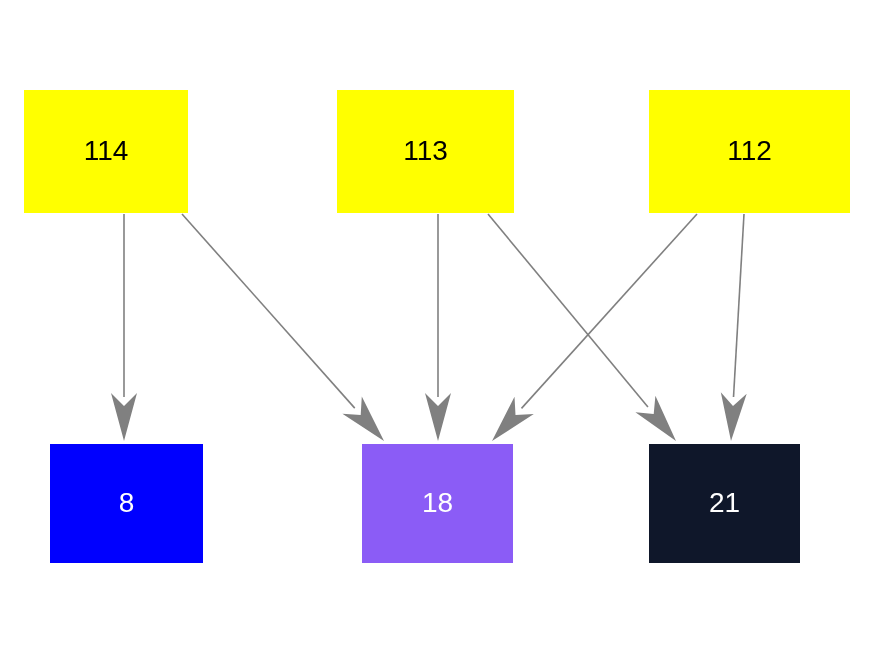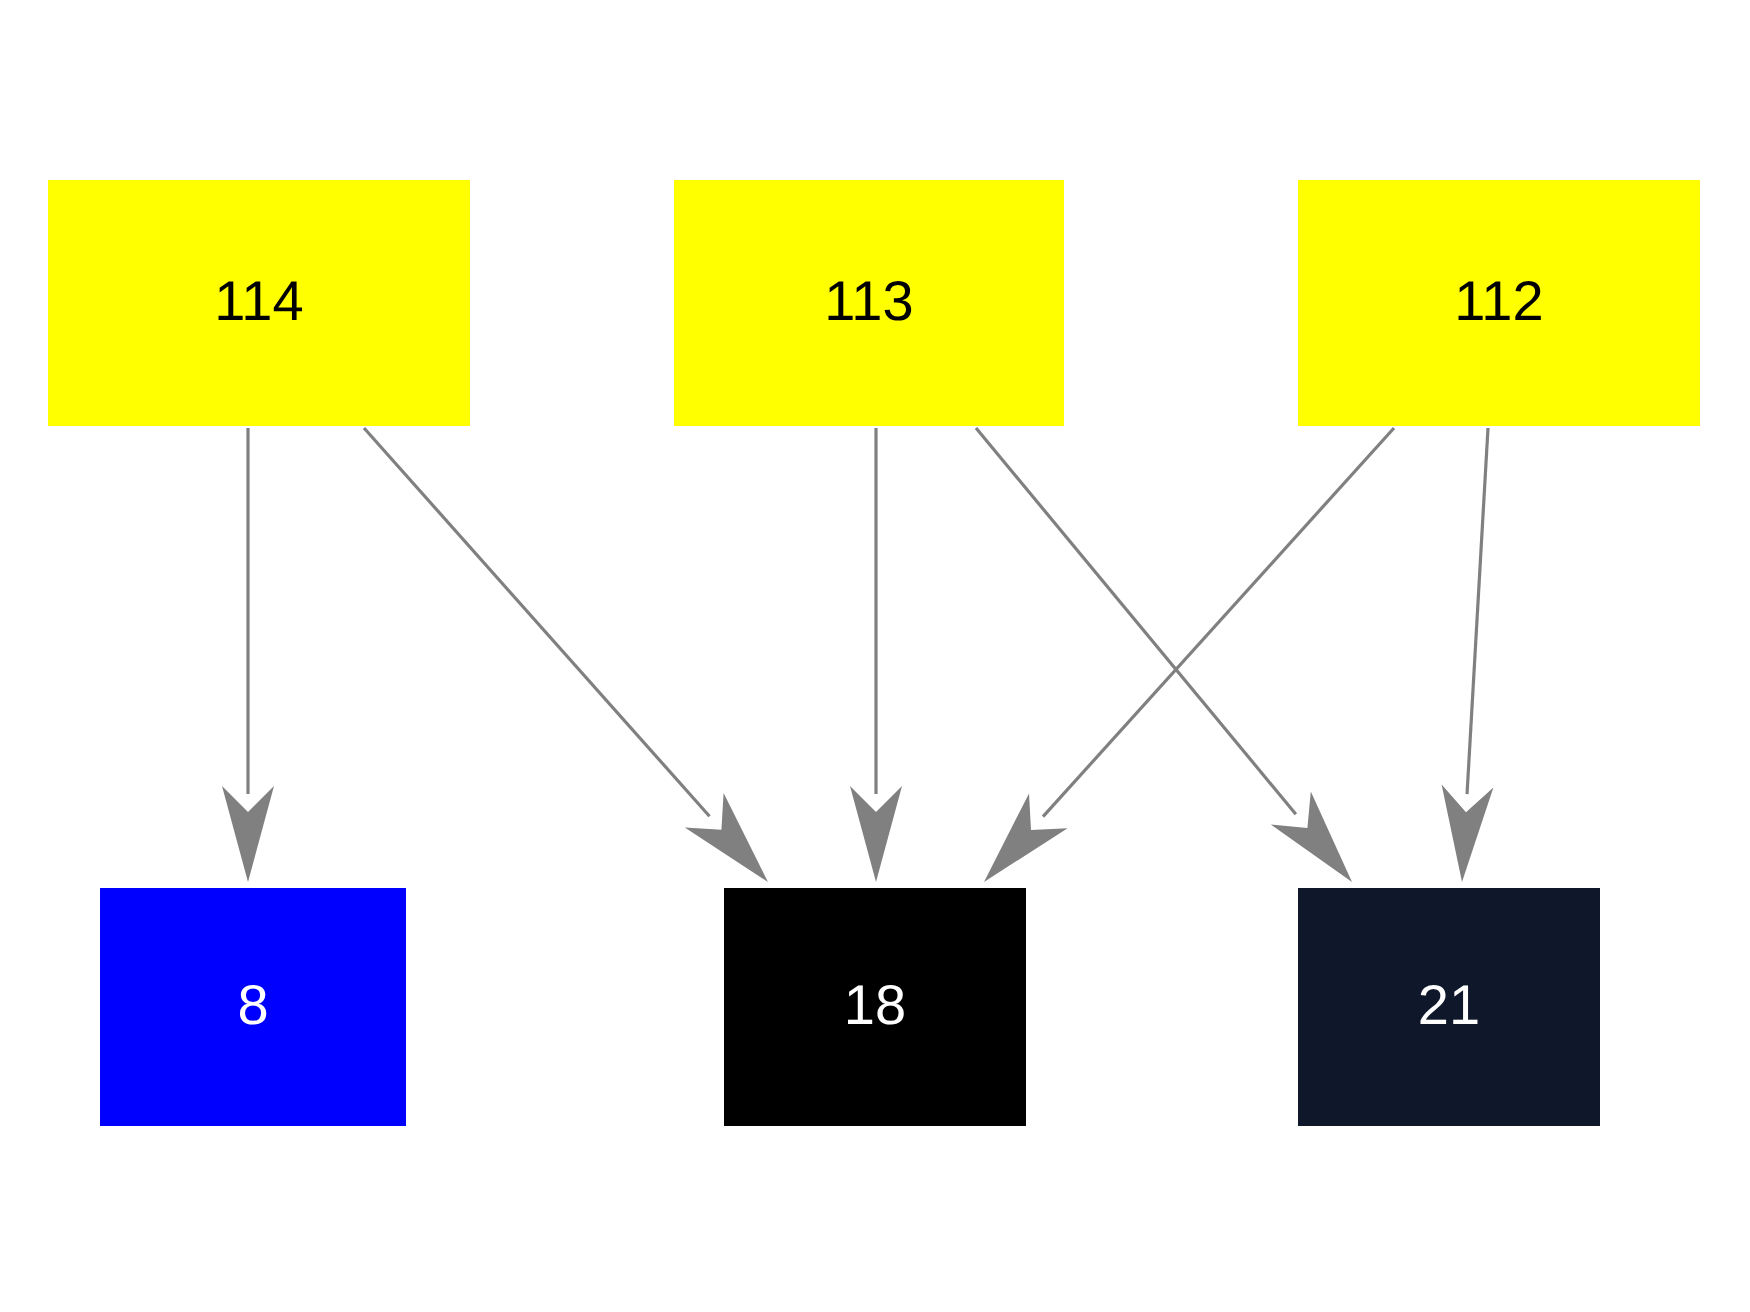--- a/index.html
+++ b/index.html
@@ -70,32 +70,32 @@
         <polygon points="438.0,441.0 425.0,393.0 438.0,406.0 451.0,393.0" fill="#808080"></polygon>
         <line x1="488" y1="214" x2="647.9348016402469" y2="407.112765810298" stroke="#808080" stroke-width="1.6"></line>
         <polygon points="676.0,441.0 635.4,412.3 653.7,414.0 655.4,395.7" fill="#808080"></polygon>
         <line x1="697" y1="214" x2="521.4900396904311" y2="408.34517556230315" stroke="#808080" stroke-width="1.6"></line>
         <polygon points="492.0,441.0 514.5,396.7 515.5,415.0 533.8,414.1" fill="#808080"></polygon>
         <line x1="744" y1="214" x2="733.5157017836834" y2="397.07197654645074" stroke="#808080" stroke-width="1.6"></line>
         <polygon points="731.0,441.0 720.8,392.3 733.0,406.1 746.7,393.8" fill="#808080"></polygon>
       </g>
   </svg>
 
-  <div class="node node-source" style="left: 24px; top: 90px; width: 211px; height: 123px; background: rgb(255, 255, 0);">
+  <div class="node node-source" style="left: 24px; top: 90px; width: 164px; height: 123px; background: rgb(255, 255, 0);">
     <span class="node-label" style="top: 47px; color: rgb(0, 0, 0);">114</span>
   </div>
-  <div class="node node-source" style="left: 337px; top: 90px; width: 195px; height: 123px; background: rgb(255, 255, 0);">
+  <div class="node node-source" style="left: 337px; top: 90px; width: 177px; height: 123px; background: rgb(255, 255, 0);">
     <span class="node-label" style="top: 47px; color: rgb(0, 0, 0);">113</span>
   </div>
   <div class="node node-source" style="left: 649px; top: 90px; width: 201px; height: 123px; background: rgb(255, 255, 0); padding-left: 36px;">
     <span class="node-label" style="top: 47px; color: rgb(0, 0, 0);">112</span>
   </div>
   <div class="node node-target" style="left: 50px; top: 444px; width: 153px; height: 119px; background: rgb(0, 0, 255);">
     <span class="node-label" style="top: 45px; color: rgb(255, 255, 255);">8</span>
   </div>
-  <div class="node node-target" style="left: 362px; top: 444px; width: 151px; height: 119px; background: #000000;">
+  <div class="node node-target" style="left: 362px; top: 444px; width: 151px; height: 119px; background: #8b5cf6;">
     <span class="node-label" style="top: 45px; color: rgb(255, 255, 255);">18</span>
   </div>
   <div class="node node-target" style="left: 649px; top: 444px; width: 151px; height: 119px; background: #0f172a;">
     <span class="node-label" style="top: 45px; color: rgb(255, 255, 255);">21</span>
   </div>
 
 </div>
 
 </body></html>

